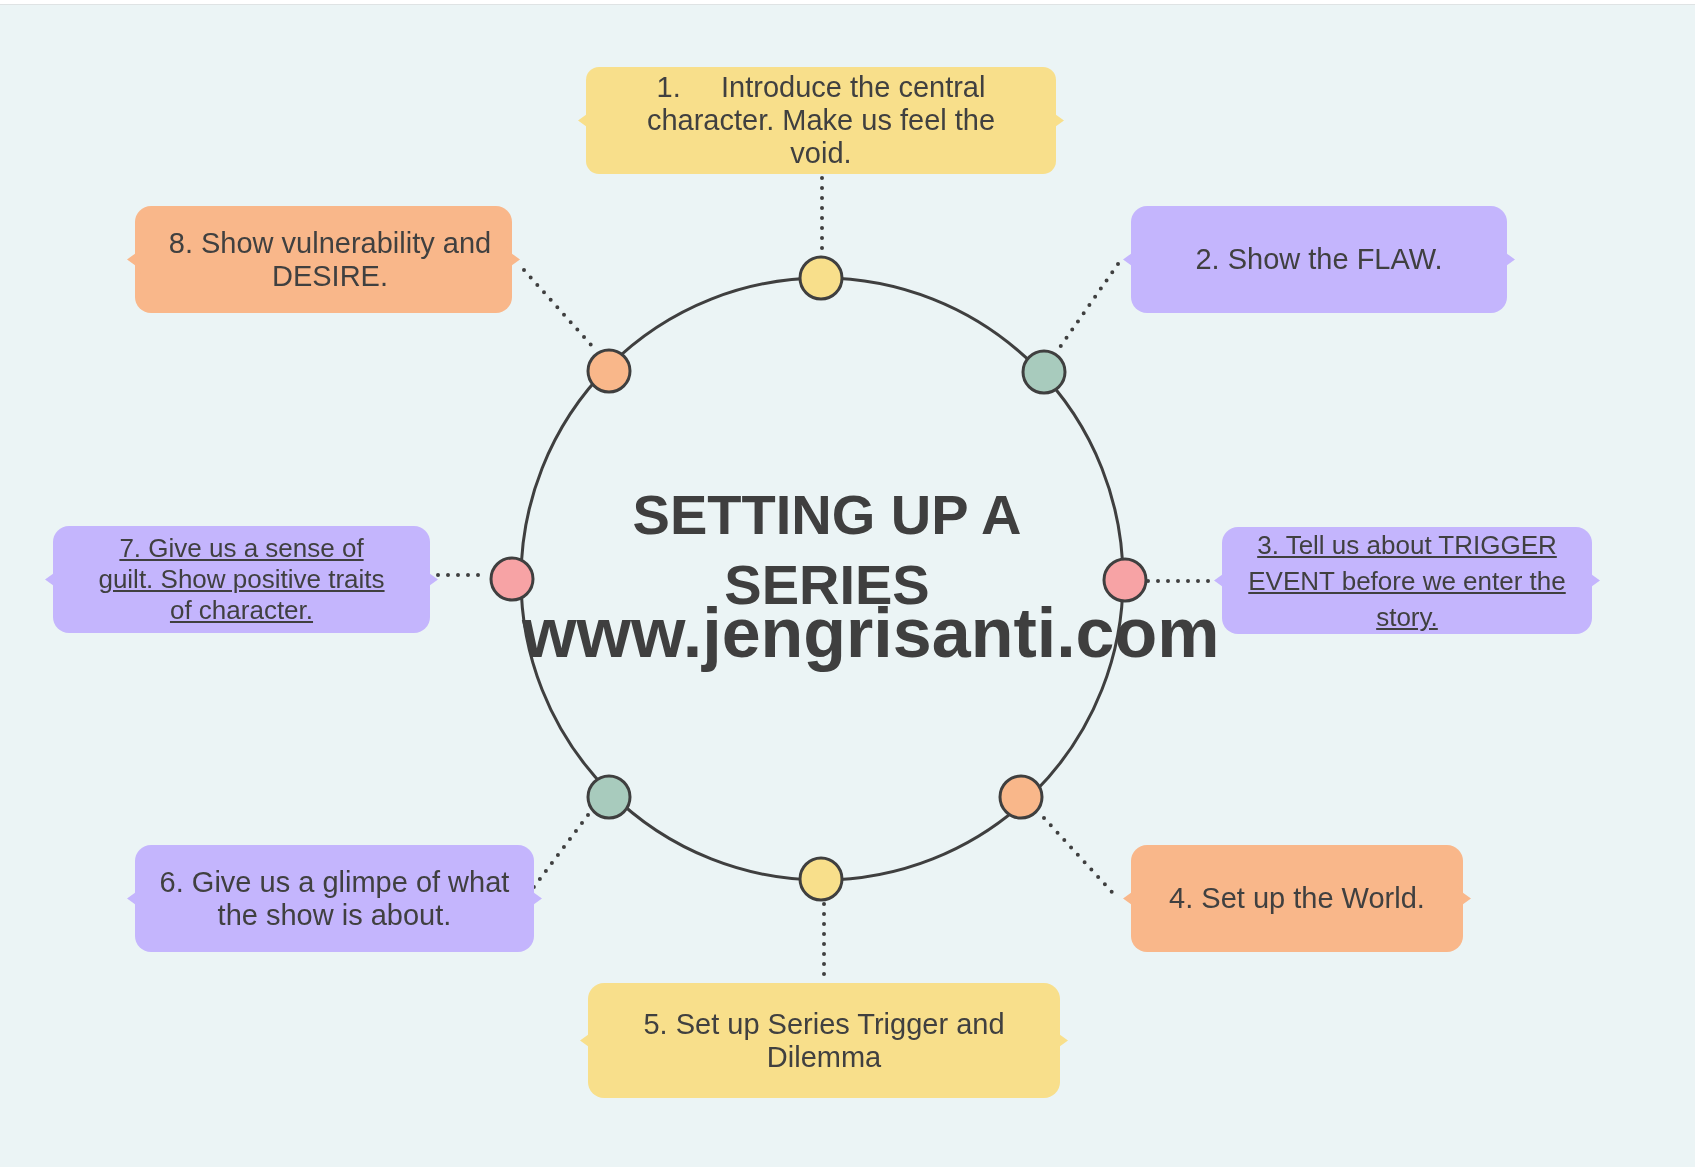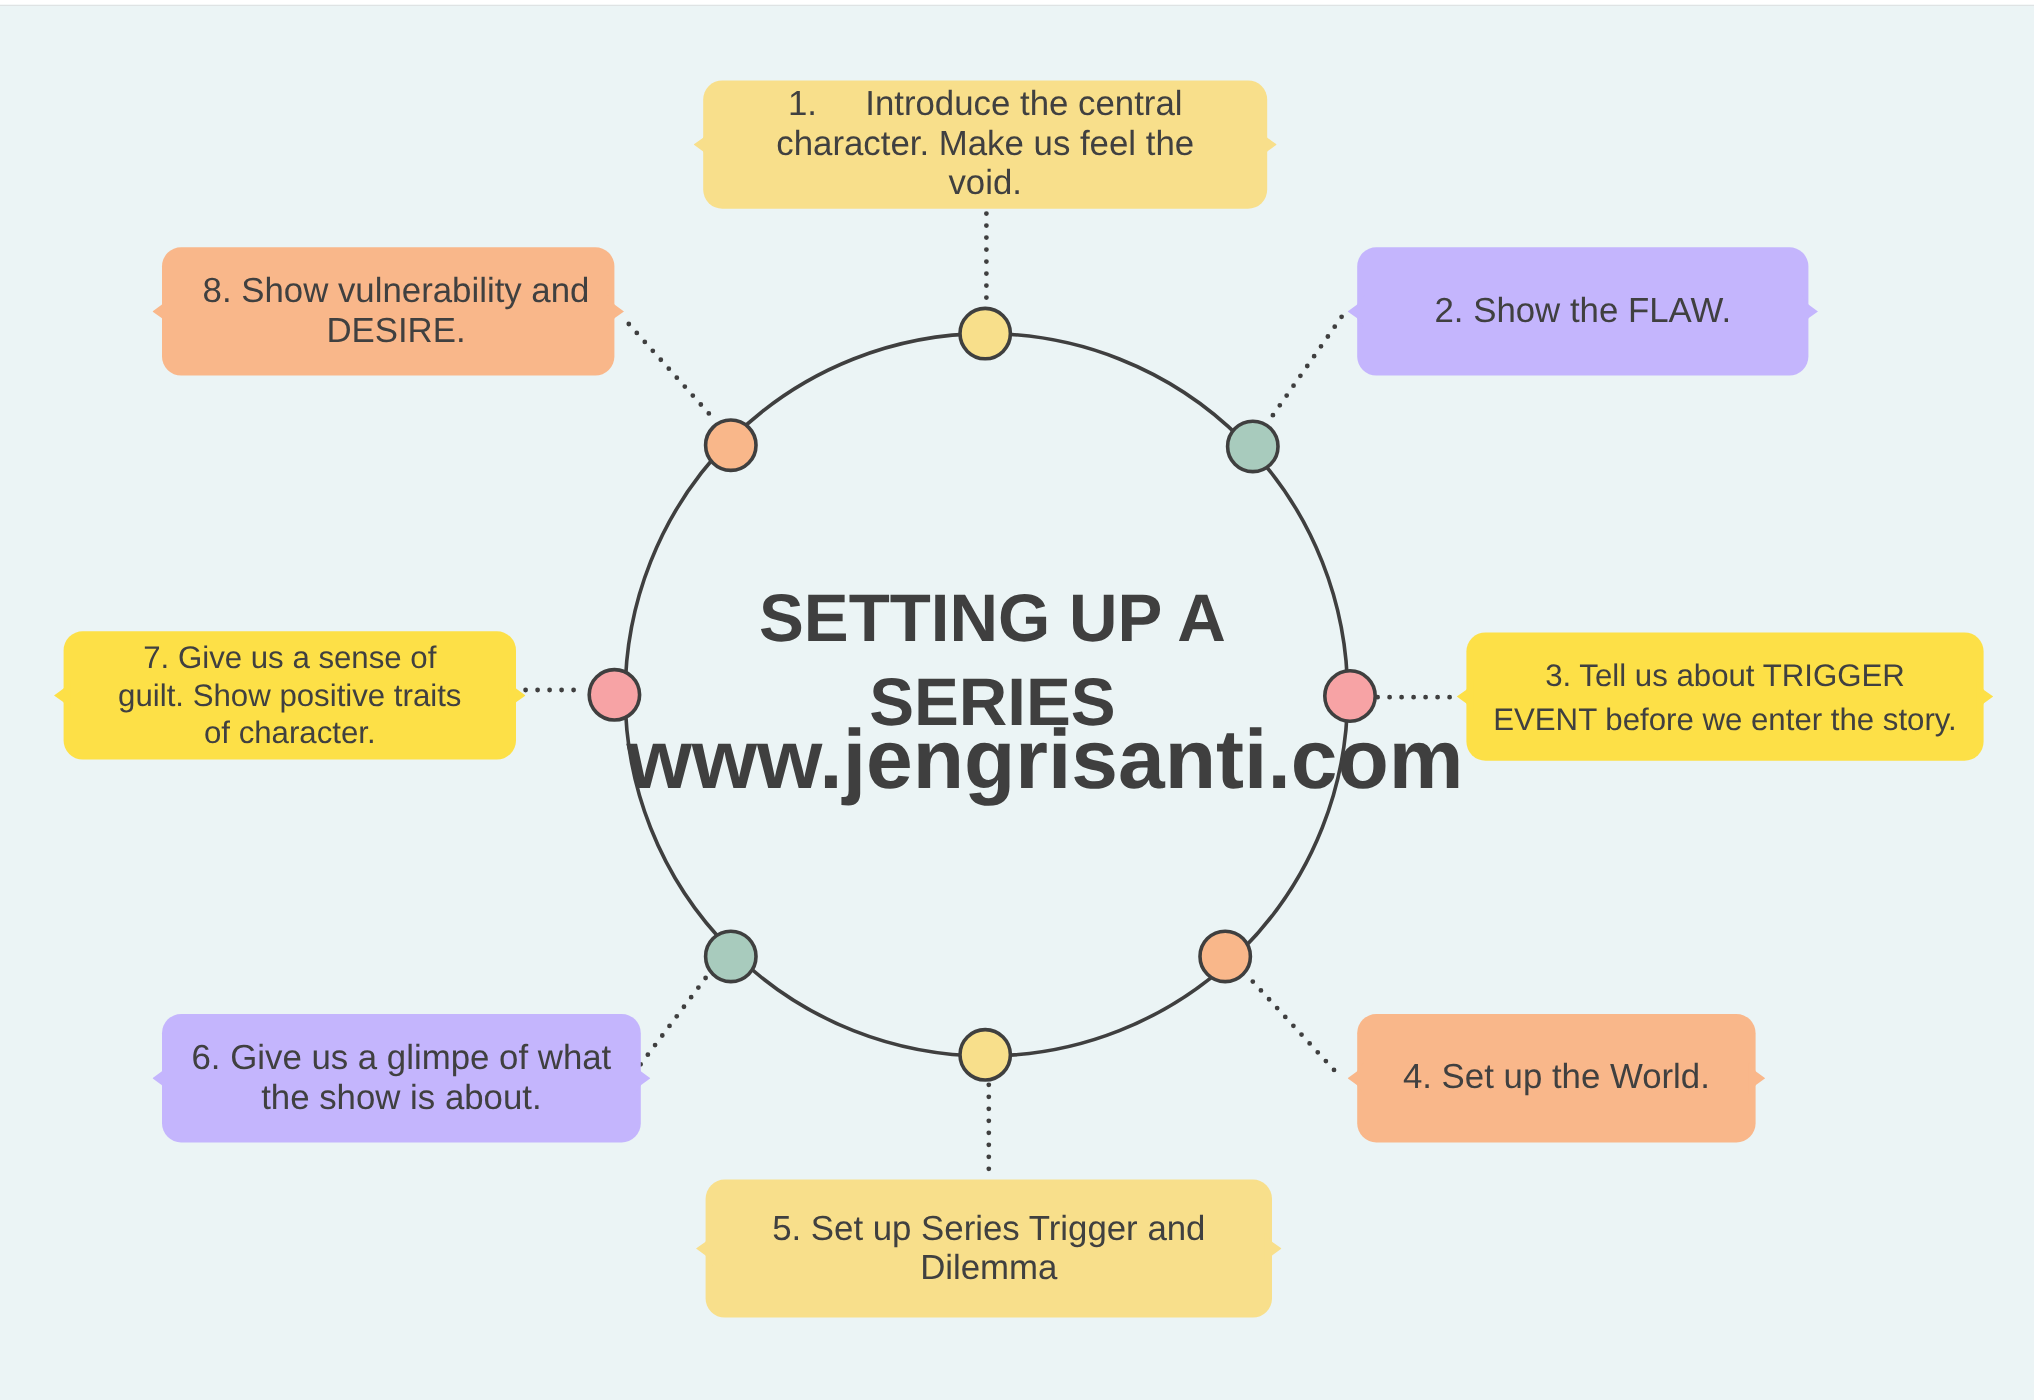--- a/index.html
+++ b/index.html
@@ -8,21 +8,21 @@
   .canvas { position:absolute; left:0; top:4px; width:1695px; height:1163px; background:#ebf4f5; border-top:1px solid #dfe3e4; }
   svg.lines { position:absolute; left:0; top:0; width:1695px; height:1167px; }
   .box { position:absolute; display:flex; align-items:center; justify-content:center; text-align:center;
          border-radius:16px; font-size:29px; line-height:33px; color:#404040; box-sizing:border-box; padding:0 14px; }
   .box::before, .box::after { content:""; position:absolute; top:50%; width:14px; height:28px; margin-top:-14px; background:inherit; }
   .box::before { left:-8px; clip-path:polygon(100% 0, 55% 30%, 0 50%, 55% 70%, 100% 100%); }
   .box::after { right:-8px; clip-path:polygon(0 0, 45% 30%, 100% 50%, 45% 70%, 0 100%); }
   .yellow { background:#f8df8b; }
   .green { background:#c4b5fd; }
   .orange { background:#f9b78a; }
-  .pink { background:#fde047; }
+  .pink { background:#c4b5fd;text-decoration:underline; }
   .box.small { font-size:26px; line-height:36px; }
   .title { position:absolute; left:522px; width:610px; text-align:center; font-weight:bold; color:#3f3f3f; }
   .t1 { top:482px; font-size:56px; line-height:66px; }
   .t2 { top:552px; font-size:56px; line-height:66px; }
   .t3 { top:600px; font-size:70px; line-height:66px; }
 </style>
 </head>
 <body>
 
 <div class="canvas"></div>
@@ -44,27 +44,27 @@
     <circle cx="1044" cy="372" r="21" fill="#a8cbbd"></circle>
     <circle cx="1125" cy="580" r="21" fill="#f7a3a5"></circle>
     <circle cx="1021" cy="797" r="21" fill="#f9b78a"></circle>
     <circle cx="821" cy="879" r="21" fill="#f8df8b"></circle>
     <circle cx="609" cy="797" r="21" fill="#a8cbbd"></circle>
     <circle cx="512" cy="579" r="21" fill="#f7a3a5"></circle>
     <circle cx="609" cy="371" r="21" fill="#f9b78a"></circle>
   </g>
 </svg>
 
-<div class="box yellow" style="left:586px;top:67px;width:470px;height:107px;padding:0 34px;">
+<div class="box yellow" style="left:586px;top:67px;width:470px;height:107px;padding:0 34px;border-radius:13px;">
   <span style="white-space:pre-wrap;">1.     Introduce the central character. Make us feel the void.</span>
 </div>
 <div class="box green" style="left:1131px;top:206px;width:376px;height:107px;">
   <span>2. Show the FLAW.</span>
 </div>
-<div class="box pink small" style="left:1222px;top:527px;width:431px;height:107px;padding:0 20px;">
+<div class="box pink small" style="left:1222px;top:527px;width:370px;height:107px;padding:0 20px;">
   <span>3. Tell us about TRIGGER EVENT before we enter the story.</span>
 </div>
 <div class="box orange" style="left:1131px;top:845px;width:332px;height:107px;">
   <span>4. Set up the World.</span>
 </div>
 <div class="box yellow" style="left:588px;top:983px;width:472px;height:115px;padding:0 30px;">
   <span>5. Set up Series Trigger and Dilemma</span>
 </div>
 <div class="box green" style="left:135px;top:845px;width:399px;height:107px;">
   <span>6. Give us a glimpe of what the show is about.</span>

